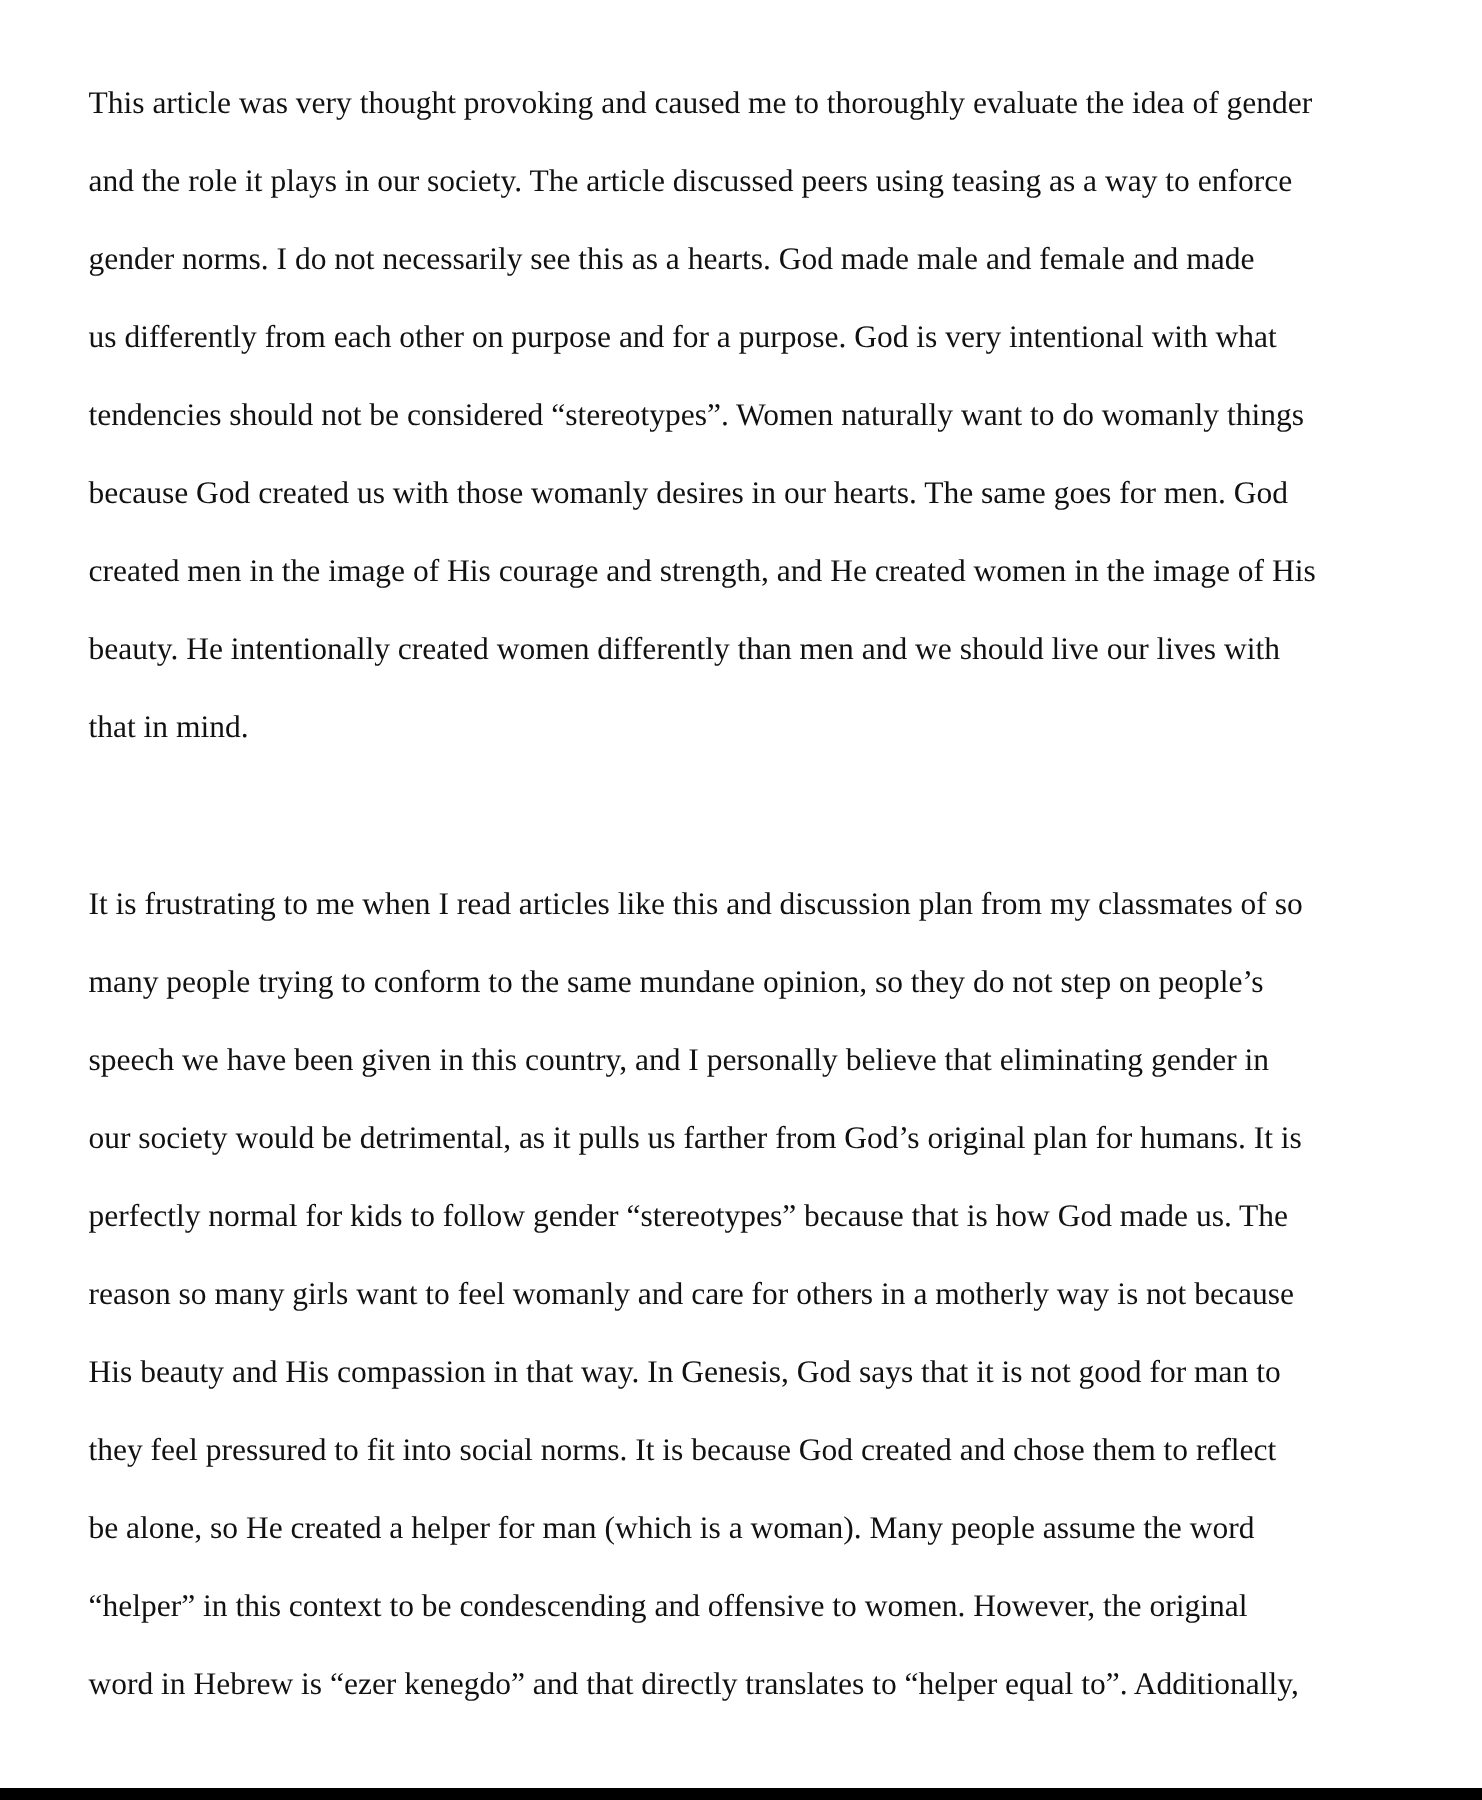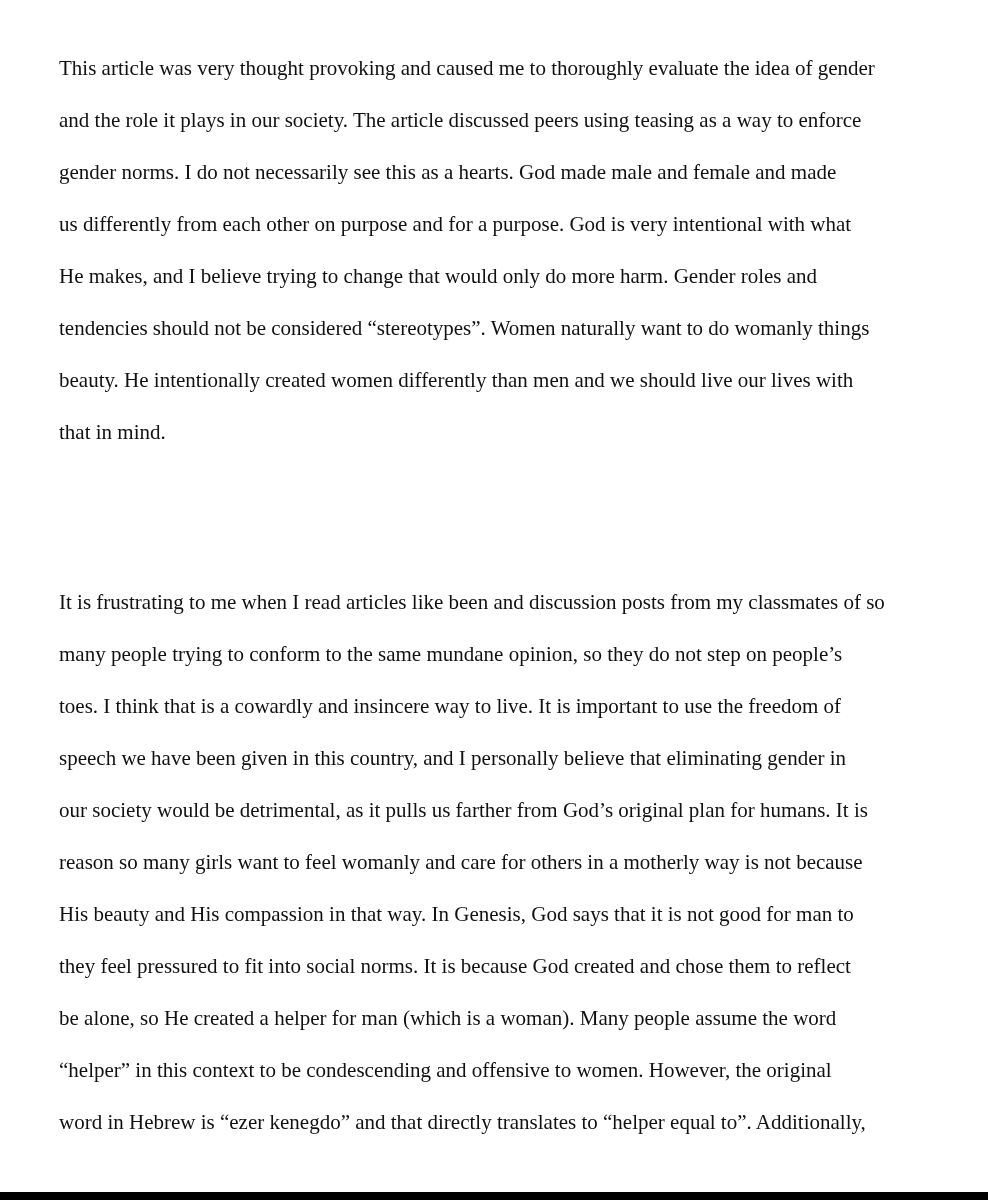--- a/index.html
+++ b/index.html
@@ -48,32 +48,33 @@
   </style>
 </head>
 <body>
 
 <div class="page">
   <div class="para" id="para-1">
     <span class="line">This article was very thought provoking and caused me to thoroughly evaluate the idea of gender</span>
     <span class="line">and the role it plays in our society. The article discussed peers using teasing as a way to enforce</span>
     <span class="line">gender norms. I do not necessarily see this as a hearts. God made male and female and made</span>
     <span class="line">us differently from each other on purpose and for a purpose. God is very intentional with what</span>
-    <span class="line">He makes, and I believe trying to change that would only do more harm. Gender roles and</span>
     <span class="line">tendencies should not be considered “stereotypes”. Women naturally want to do womanly things</span>
+    <span class="line">because God created us with those womanly desires in our hearts. The same goes for men. God</span>
+    <span class="line">created men in the image of His courage and strength, and He created women in the image of His</span>
     <span class="line">beauty. He intentionally created women differently than men and we should live our lives with</span>
     <span class="line">that in mind.</span>
   </div>
 
   <div class="para" id="para-2">
-    <span class="line">It is frustrating to me when I read articles like been and discussion posts from my classmates of so</span>
+    <span class="line">It is frustrating to me when I read articles like this and discussion plan from my classmates of so</span>
     <span class="line">many people trying to conform to the same mundane opinion, so they do not step on people’s</span>
-    <span class="line">toes. I think that is a cowardly and insincere way to live. It is important to use the freedom of</span>
     <span class="line">speech we have been given in this country, and I personally believe that eliminating gender in</span>
     <span class="line">our society would be detrimental, as it pulls us farther from God’s original plan for humans. It is</span>
+    <span class="line">perfectly normal for kids to follow gender “stereotypes” because that is how God made us. The</span>
     <span class="line">reason so many girls want to feel womanly and care for others in a motherly way is not because</span>
     <span class="line">His beauty and His compassion in that way. In Genesis, God says that it is not good for man to</span>
     <span class="line">they feel pressured to fit into social norms. It is because God created and chose them to reflect</span>
     <span class="line">be alone, so He created a helper for man (which is a woman). Many people assume the word</span>
     <span class="line">“helper” in this context to be condescending and offensive to women. However, the original</span>
     <span class="line">word in Hebrew is “ezer kenegdo” and that directly translates to “helper equal to”. Additionally,</span>
   </div>
 </div>
 
 <div class="bottom-bar"></div>

